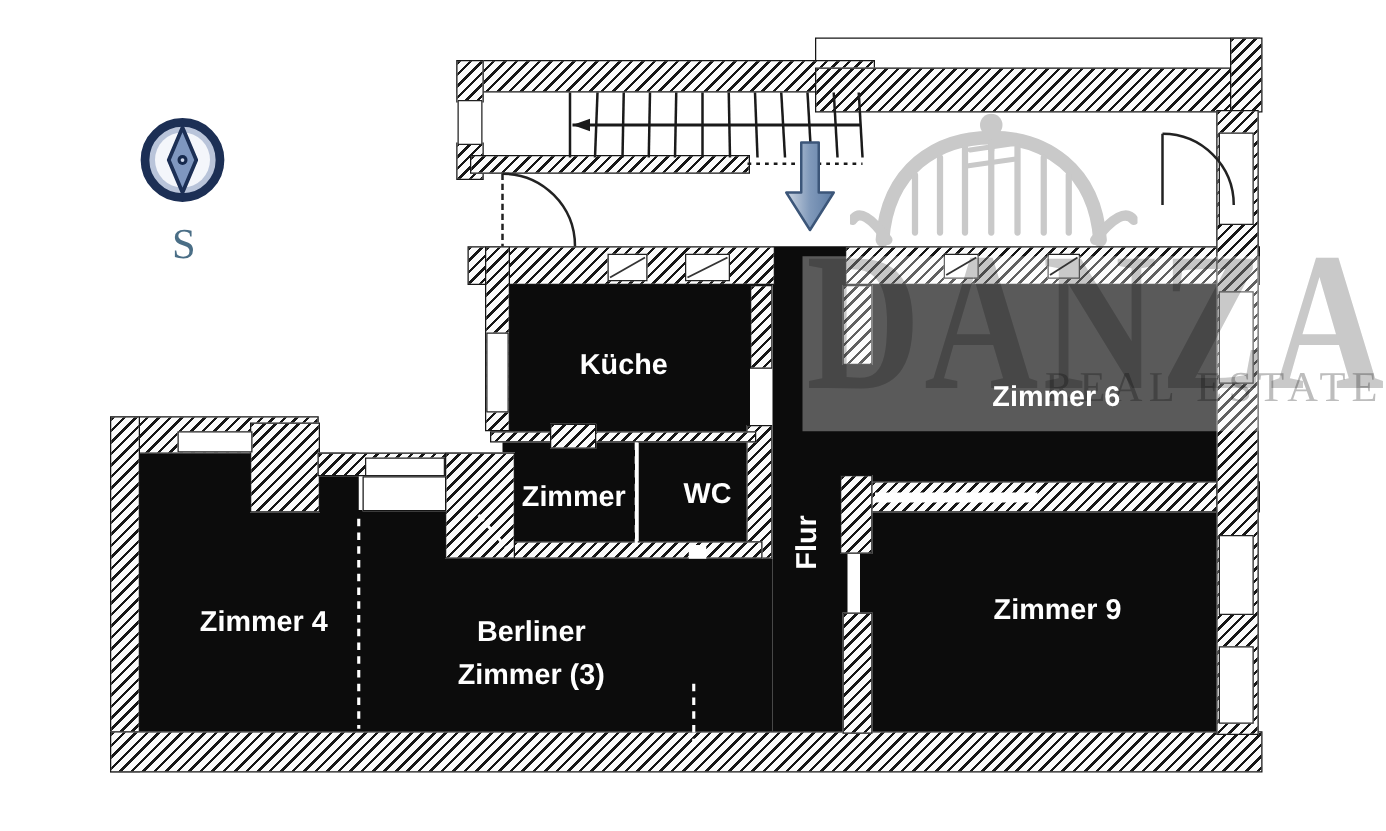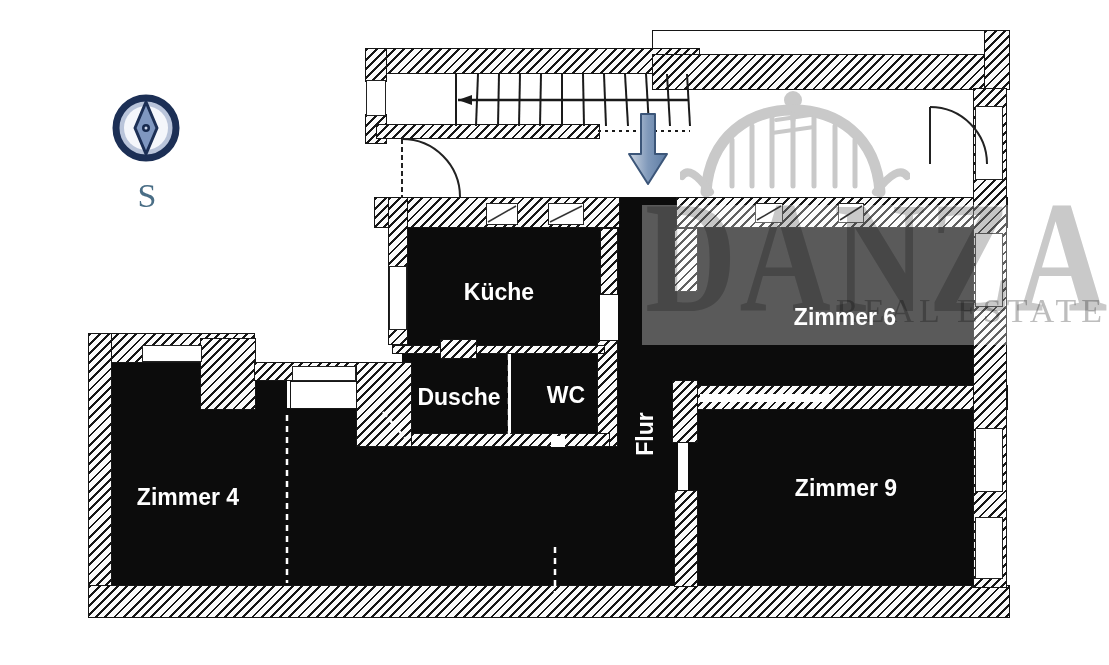--- a/index.html
+++ b/index.html
@@ -166,20 +166,24 @@
   <svg id="compass-svg" width="72" height="80" viewBox="0 0 72 80">
     <circle cx="36" cy="38" r="30" fill="#b9c4da" stroke="#1c2f55" stroke-width="7"></circle>
     <circle cx="36" cy="38" r="22" fill="#f4f6fb"></circle>
     <polygon points="36,12 47,38 36,64 25,38" fill="#7f97c0" stroke="#1c2f55" stroke-width="3" stroke-linejoin="round"></polygon>
     <circle cx="36" cy="38" r="4" fill="#16294d"></circle>
     <circle cx="36" cy="38" r="1.5" fill="#cdd6ea"></circle>
   </svg>
   <div id="compass-s">S</div>
 
   <div class="label" style="left:499px;top:292px;">Küche</div>
-  <div class="label" style="left:459px;top:397px;">Dusche</div>
+  <div class="label" style="left:459px;top:397px;">Zimmer</div>
   <div class="label" style="left:566px;top:395px;">WC</div>
   <div class="label rot" style="left:645px;top:434px;">Flur</div>
   <div class="label" style="left:845px;top:317px;">Zimmer 6</div>
   <div class="label" style="left:846px;top:488px;">Zimmer 9</div>
-  <div class="label" style="left:188px;top:497px;text-align:center;">Zimmer 4</div>
+  <div class="label" style="left:211px;top:497px;text-align:center;">Zimmer 4</div>
+  <div class="label" id="berliner-label" style="left:425px;top:522px;">
+    <div>Berliner</div>
+    <div>Zimmer (3)</div>
+  </div>
 
 </div>
 
 </body></html>

